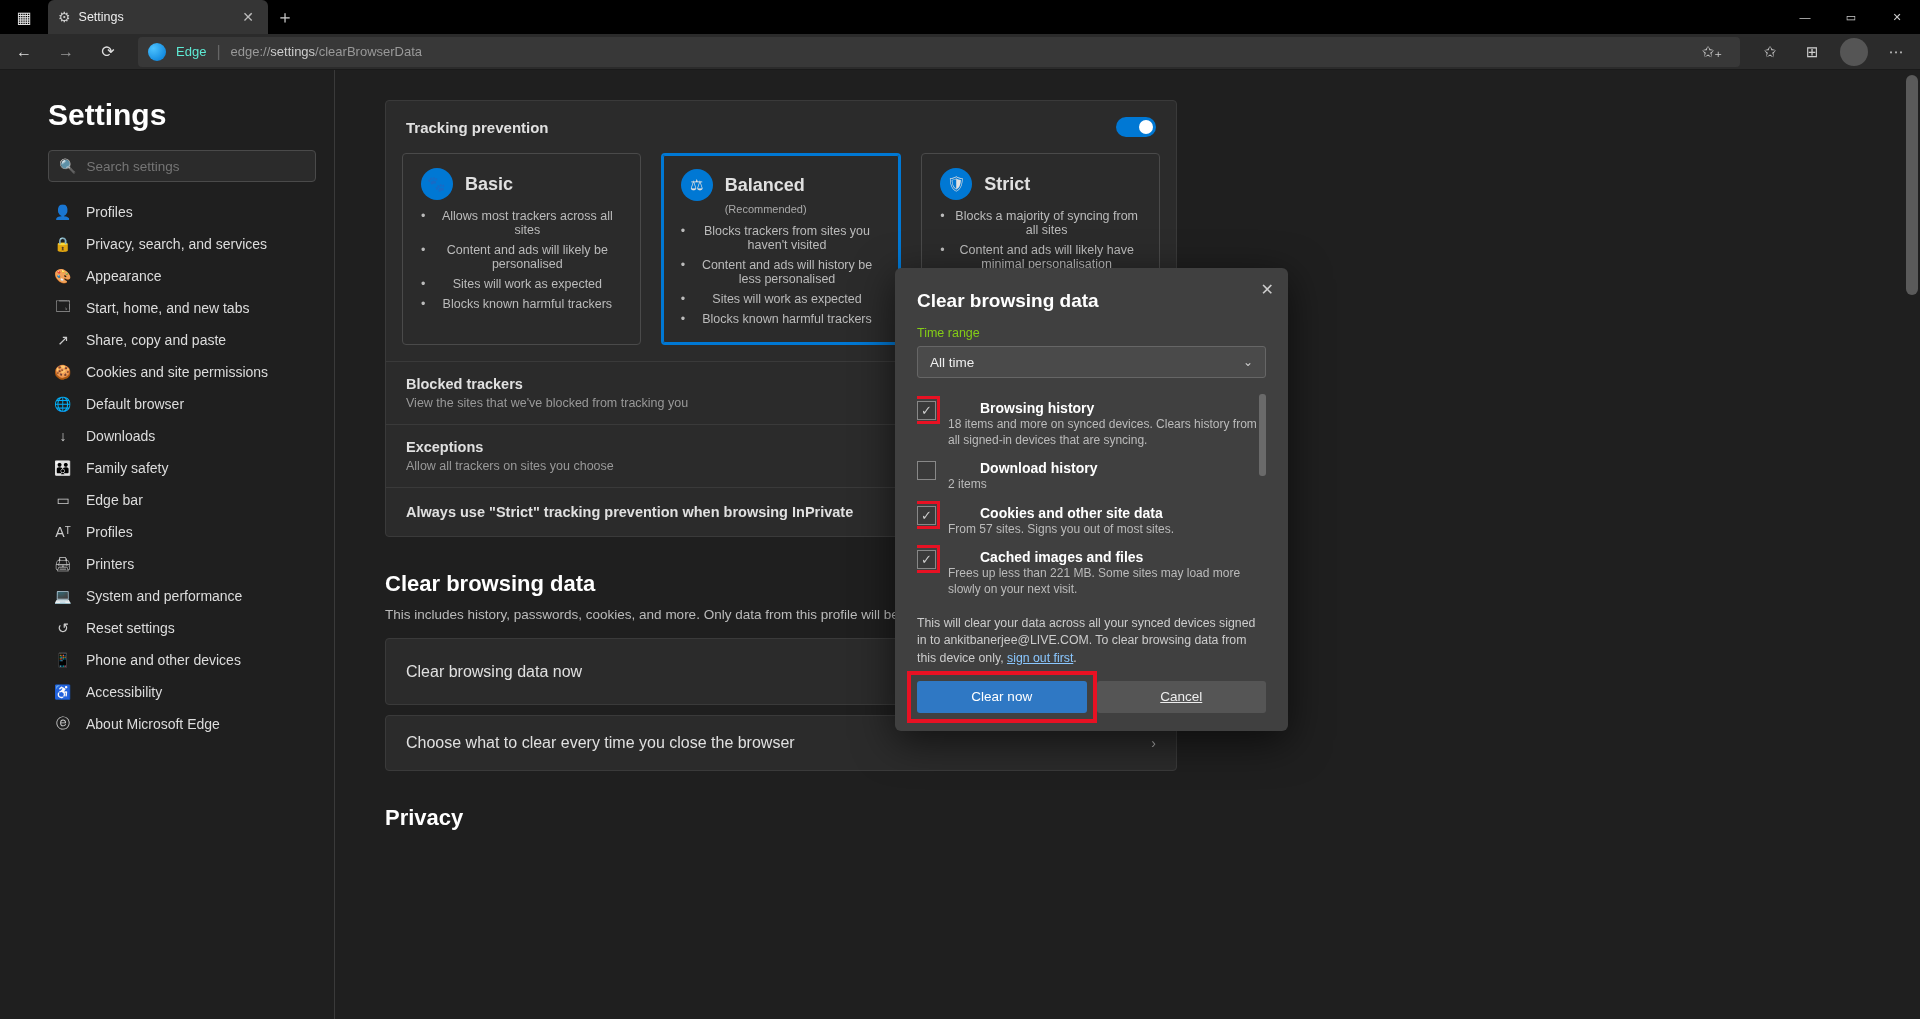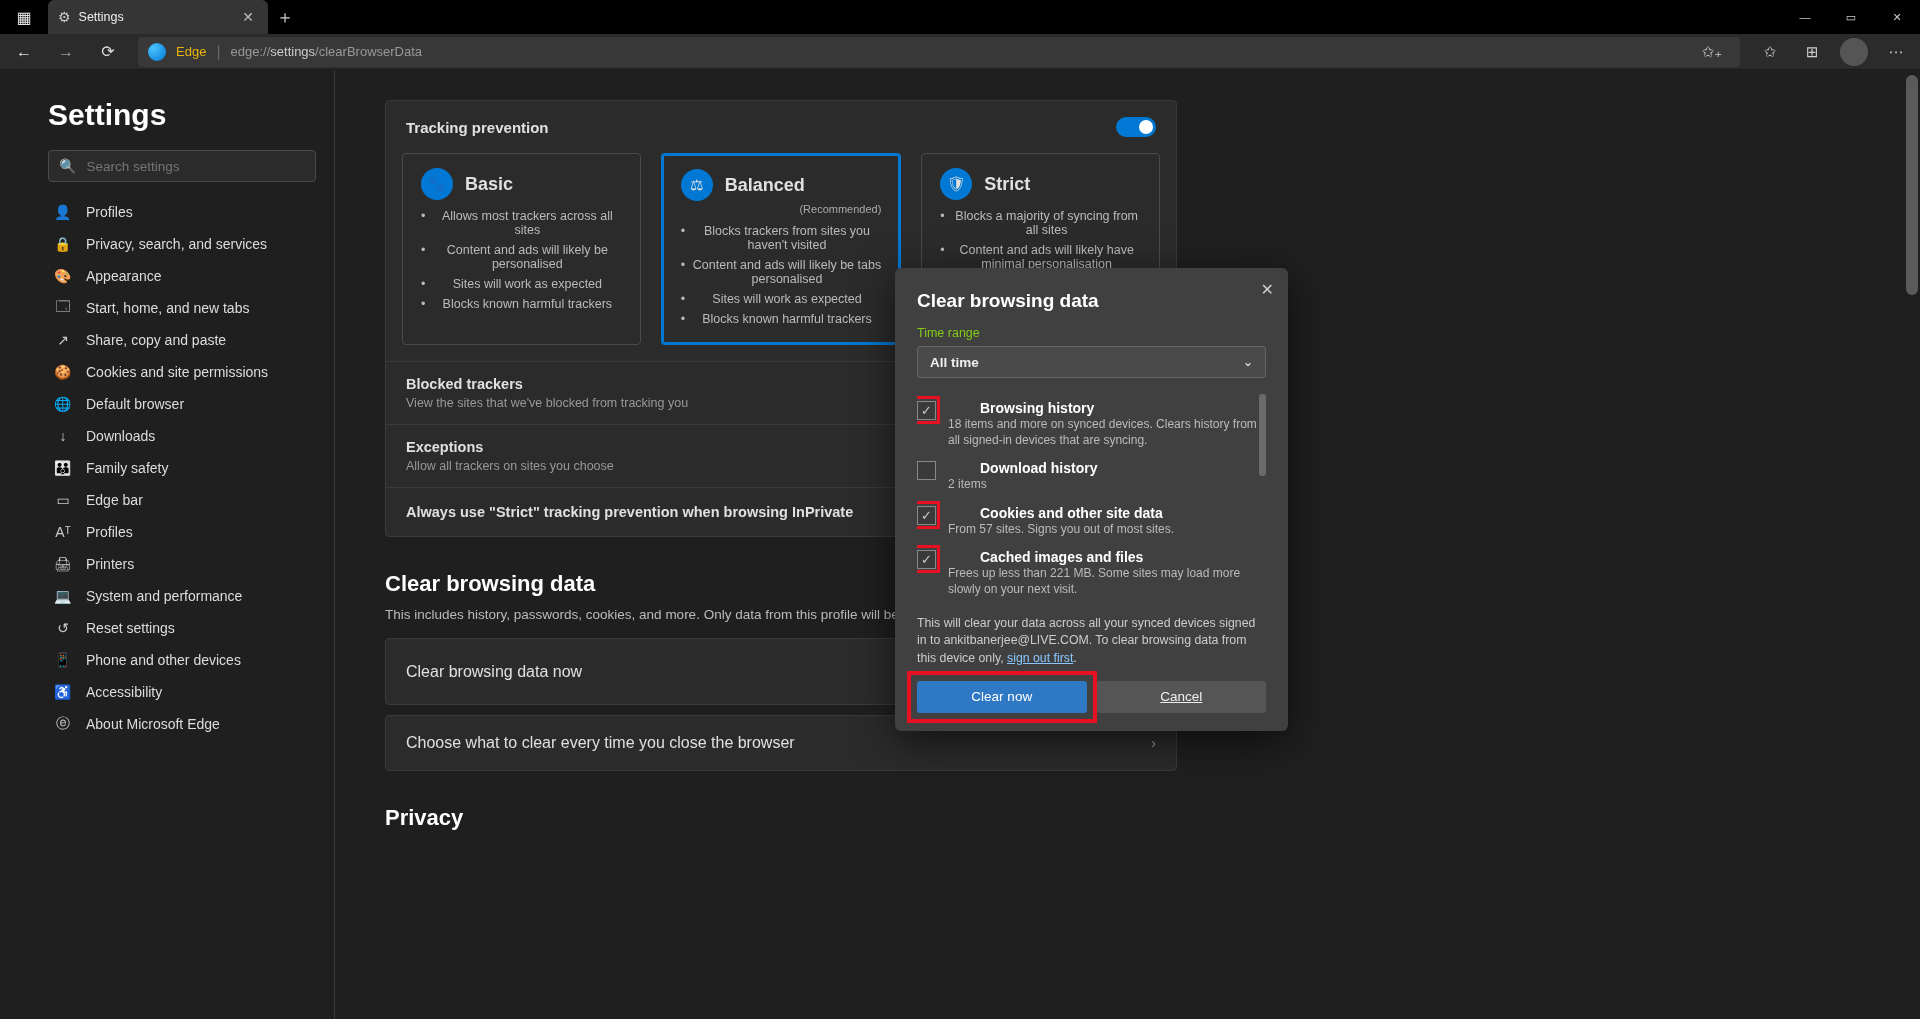--- a/index.html
+++ b/index.html
@@ -34,21 +34,21 @@
   height:36px; background:#2b2b2b; display:flex; align-items:center; padding:0 6px; gap:6px;
   border-bottom:1px solid #1a1a1a;
 }
 .nav-btn { width:36px; height:32px; display:flex; align-items:center; justify-content:center; color:#999; font-size:16px;}
 .nav-btn.enabled{color:#ddd;}
 .addr {
   flex:1; background:#383838; height:30px; border-radius:4px; display:flex; align-items:center;
   padding:0 10px; gap:10px; margin:0 6px;
 }
 .edge-icon { width:18px; height:18px; background:radial-gradient(circle at 30% 30%,#4cc2ff,#0078d4); border-radius:50%; }
-.addr .label { color:#eab308; font-size:13px; }
+.addr .label { color:#5eead4; font-size:13px; }
 .addr .sep { color:#666; }
 .addr .url { color:#999; font-size:13px; }
 .addr .url .bold{ color:#ccc; }
 .tool-icon{ width:36px; height:32px; display:flex; align-items:center; justify-content:center; color:#ccc; font-size:15px;}
 .avatar{ width:28px; height:28px; border-radius:50%; background:#555; margin:0 4px;}
 .main { display:flex; height:calc(1019px - 70px); }
 .sidebar {
   width:335px; border-right:1px solid #3a3a3a; padding:28px 18px 0 48px;
 }
 .settings-title { font-size:30px; font-weight:600; color:#fff; margin-bottom:18px;}
@@ -78,21 +78,21 @@
 .toggle.off{ background:#555;}
 .toggle.off .knob{ left:3px; right:auto;}
 .tp-grid{ display:flex; gap:20px; padding:0 16px 16px;}
 .tp-opt{
   flex:1; border:1px solid #4a4a4a; border-radius:4px; padding:14px 18px;
 }
 .tp-opt.selected{ border:2px solid #0078d4; box-shadow: inset 0 0 0 1px #0078d4;}
 .tp-opt .opthead{ display:flex; align-items:center; gap:12px; margin-bottom:6px;}
 .opt-icon{ width:32px; height:32px; border-radius:50%; background:#0078d4; display:flex; align-items:center; justify-content:center; font-size:15px;}
 .opt-title{ font-size:18px; font-weight:600;}
-.opt-sub{ font-size:11px; color:#aaa; margin-left:44px; margin-top:-4px; margin-bottom:6px;text-align:right;}
+.opt-sub{ font-size:11px; color:#aaa; margin-left:44px; margin-top:-4px; margin-bottom:6px;}
 .tp-opt ul{ list-style:none; }
 .tp-opt li{ font-size:12.5px; color:#bbb; padding:3px 0; padding-left:12px; position:relative;text-align:center;}
 .tp-opt li:before{ content:"•"; position:absolute; left:0;}
 .row{
   display:flex; align-items:center; padding:14px 20px; border-top:1px solid #3a3a3a;
 }
 .row .rtitle{ font-size:14.5px; font-weight:600;}
 .row .rdesc{ font-size:12.5px; color:#999; margin-top:4px;}
 .chev{ margin-left:auto; color:#aaa; font-size:14px;}
 .section-title{ font-size:22px; font-weight:600; margin:34px 0 10px; color:#fff;}
@@ -108,21 +108,21 @@
 }
 .dialog{
   position:absolute; left:560px; top:198px; width:393px; background:#404040;
   border-radius:6px; box-shadow:0 10px 40px rgba(0,0,0,.6); padding:22px 22px 18px; pointer-events:auto;
 }
 .dlg-close{ position:absolute; right:14px; top:12px; color:#ccc; font-size:16px; cursor:pointer;}
 .dlg-title{ font-size:19px; font-weight:600; color:#fff; margin-bottom:14px;}
 .dlg-label{ font-size:12.5px; color:#84cc16; margin-bottom:6px;}
 .dlg-select{
   background:#4a4a4a; border:1px solid #666; border-radius:3px; height:32px;
-  display:flex; align-items:center; padding:0 12px; font-size:13.5px; color:#eee; margin-bottom:16px;font-weight:bold;
+  display:flex; align-items:center; padding:0 12px; font-size:13.5px; color:#eee; margin-bottom:16px;
 }
 .dlg-select .dchev{ margin-left:auto; color:#ccc; font-size:12px;}
 .dlg-list{ max-height:210px; overflow:hidden; position:relative;}
 .dlg-item{ display:flex; gap:12px; padding:6px 0;}
 .cbwrap{ position:relative; }
 .cb{
   width:19px; height:19px; border:1px solid #888; background:#3a3a3a; display:flex; align-items:center; justify-content:center;
   flex-shrink:0; margin-top:1px;
 }
 .cb.checked:after{ content:"✓"; color:#ccc; font-size:13px;}
@@ -286,21 +286,21 @@
         <div class="tp-opt selected">
           <div class="opthead">
               <div class="opt-icon">⚖</div>
               <div>
                 <div class="opt-title">Balanced</div>
               </div>
             </div>
           <div class="opt-sub">(Recommended)</div>
           <ul id="balanced-list">
               <li>Blocks trackers from sites you haven't visited</li>
-              <li>Content and ads will likely be tabs personalised</li>
+              <li>Content and ads will history be less personalised</li>
               <li>Sites will work as expected</li>
               <li>Blocks known harmful trackers</li>
             </ul>
         </div>
         <div class="tp-opt">
           <div class="opthead">
               <div class="opt-icon">🛡</div>
               <div class="opt-title">Strict</div>
             </div>
           <ul id="strict-list">

